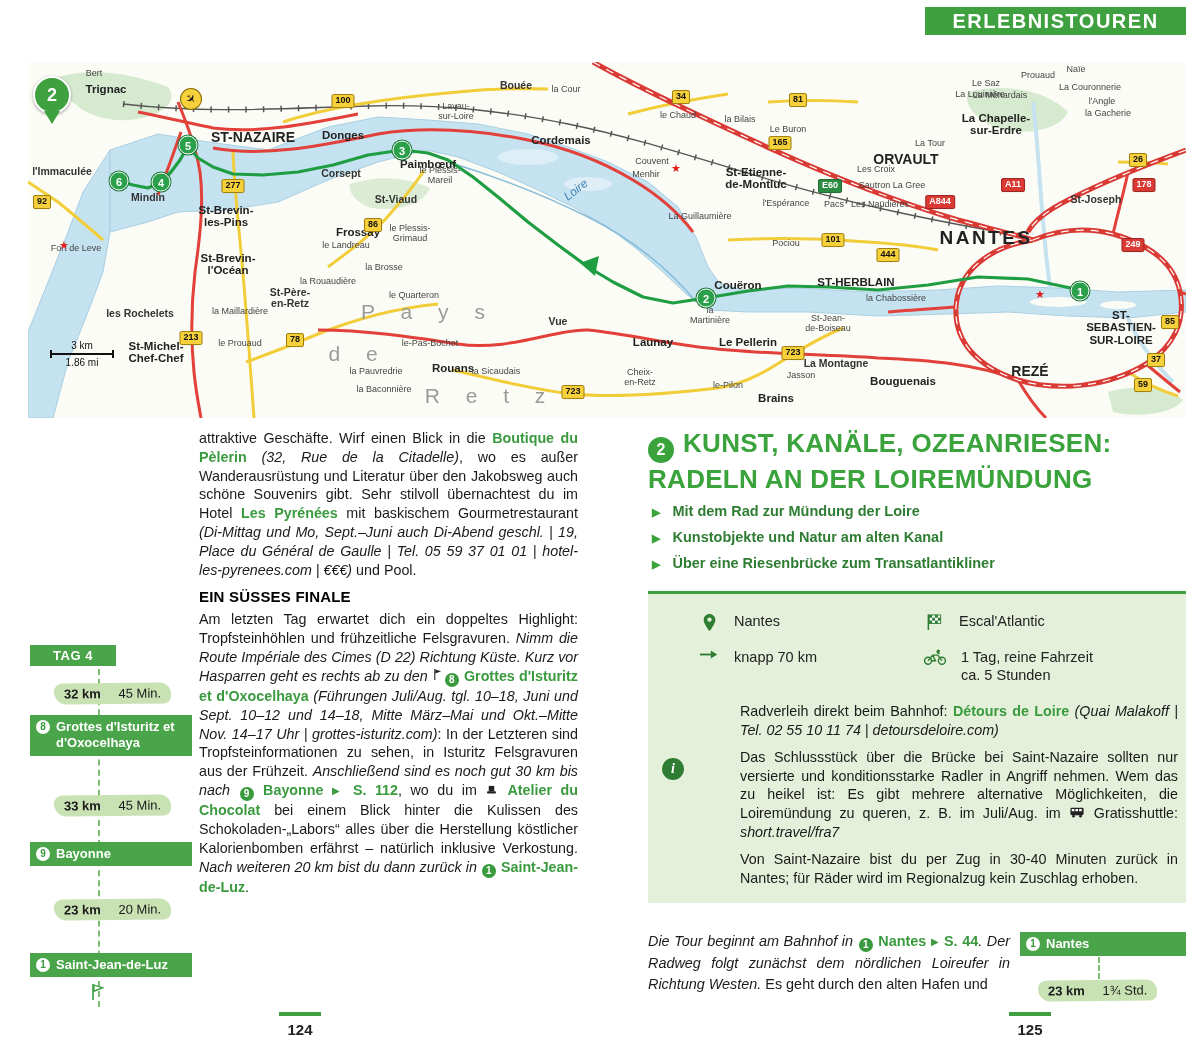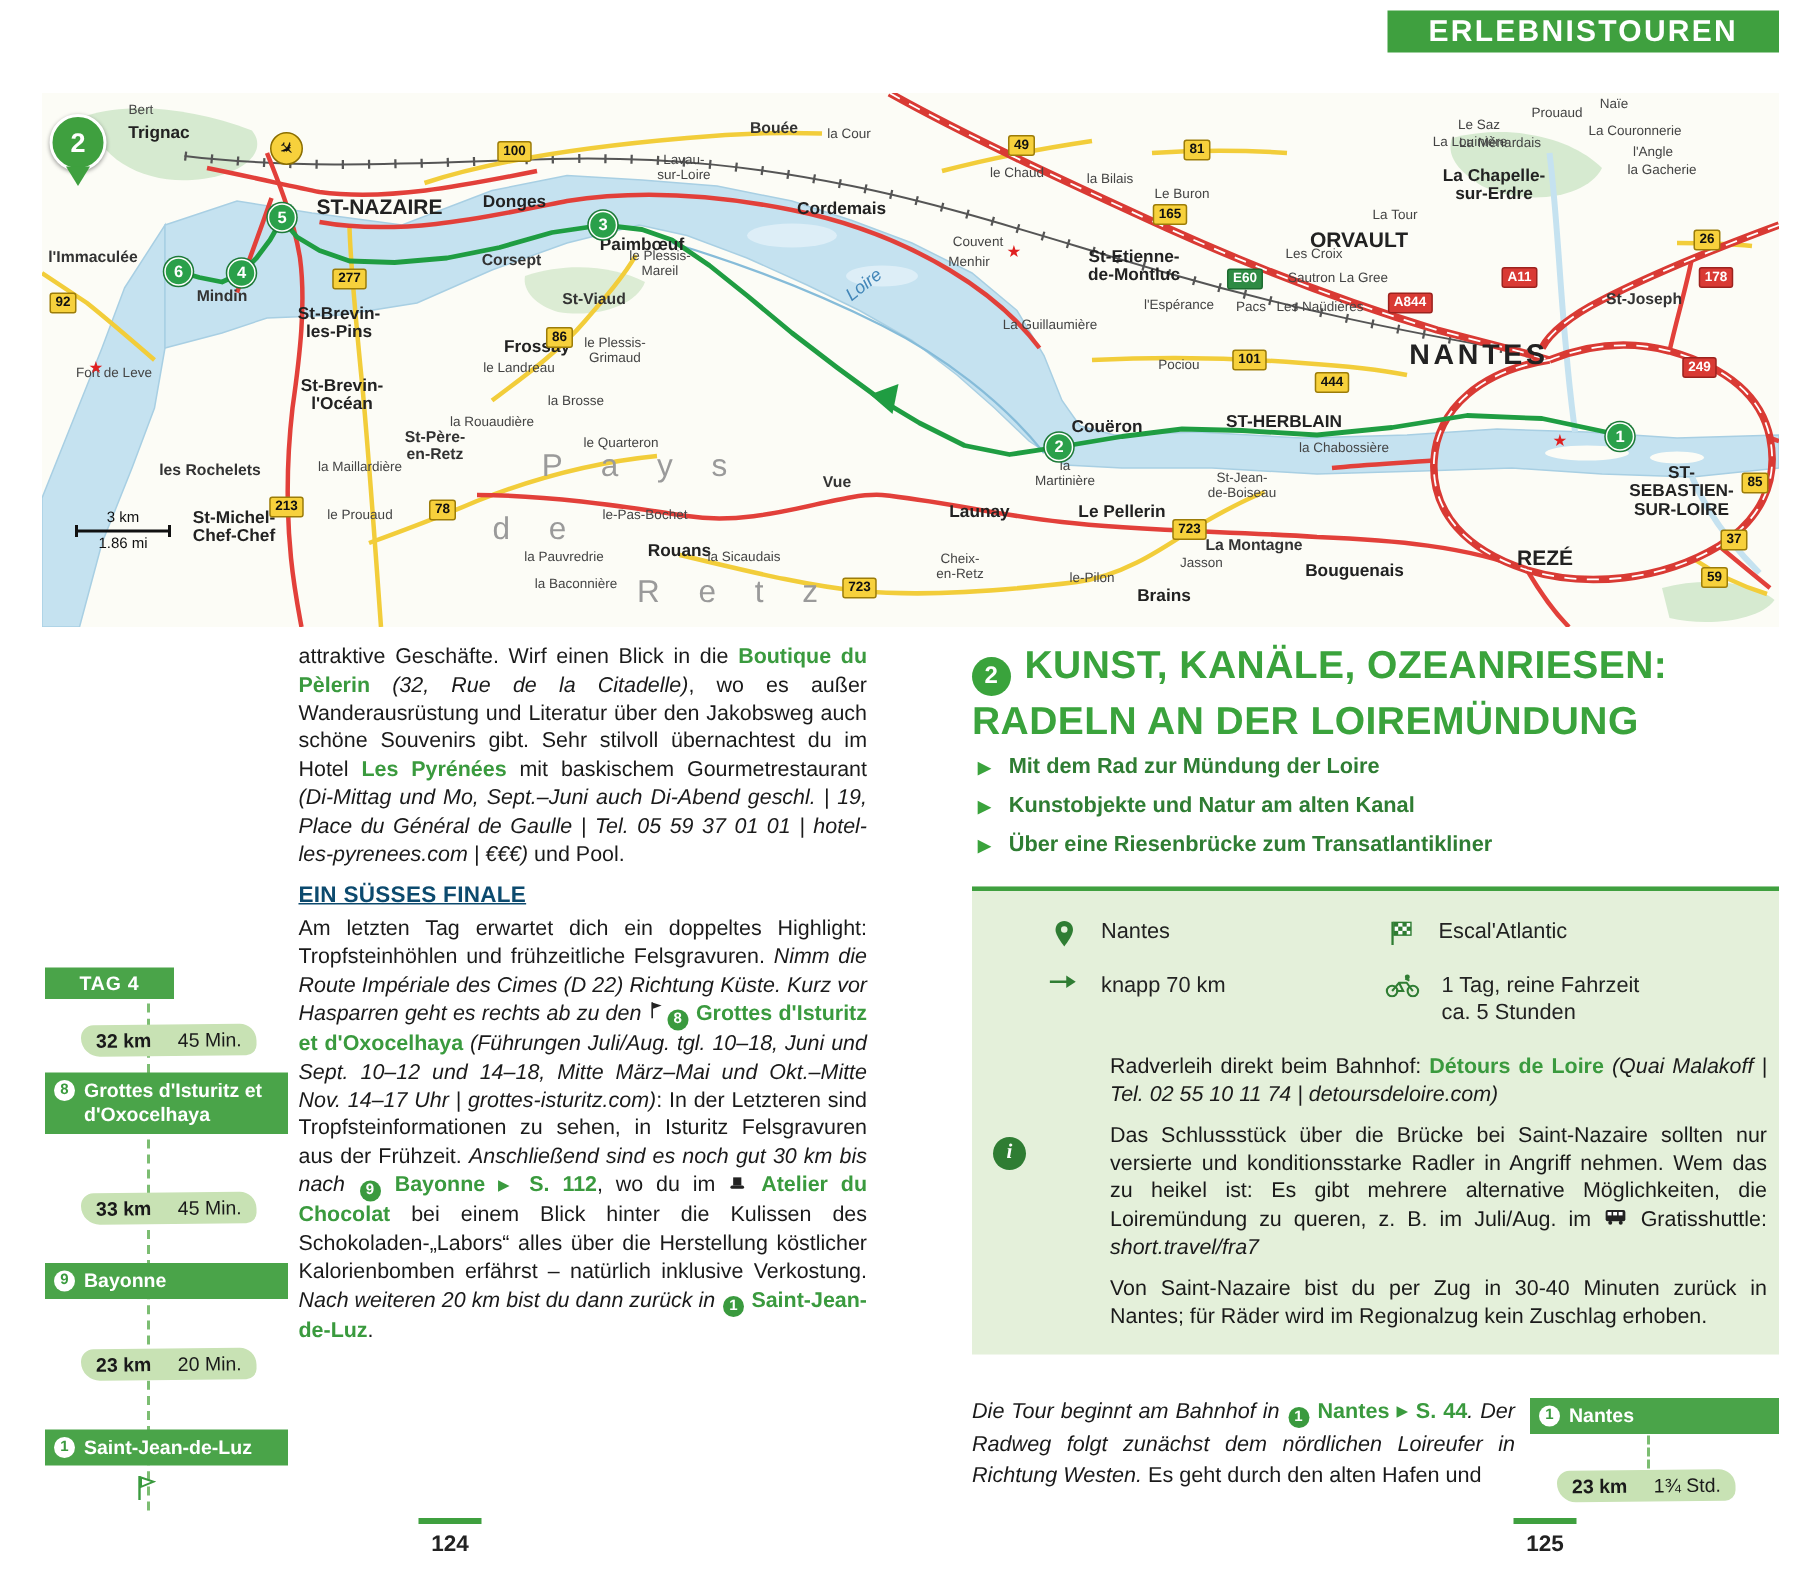--- a/index.html
+++ b/index.html
@@ -42,21 +42,21 @@
           background:#f7d13c;border:1px solid #8a6d00;display:flex;align-items:center;justify-content:center;
           font-size:12px;color:#111;transform:rotate(45deg);}
   .scale{position:absolute;left:18px;top:278px;width:72px;text-align:center;font-size:10px;color:#111;}
   .scale .sbar{height:2px;background:#111;margin:2px 4px;position:relative;}
   .scale .sbar::before,.scale .sbar::after{content:"";position:absolute;top:-3px;width:2px;height:8px;background:#111;}
   .scale .sbar::before{left:0;} .scale .sbar::after{right:0;}
 
   
   .lcol{position:absolute;left:199px;top:429px;width:379px;font-size:14.3px;line-height:18.8px;text-align:justify;}
   .lcol p{margin:0;}
-  .subhead{color:#0c4a6e;font-size:15px;font-weight:bold;margin:9px 0 3px;letter-spacing:.2px;text-decoration:underline;}
+  .subhead{color:#000000;font-size:15px;font-weight:bold;margin:9px 0 3px;letter-spacing:.2px;}
   .it{font-style:italic;}
   .grn{color:#3a9a3e;font-weight:bold;}
   .a-arr{color:#3a9a3e;font-size:10px;vertical-align:1px;}
   .numc{display:inline-flex;width:14px;height:14px;border-radius:50%;background:#3a9a3e;color:#fff;
         font-size:10px;font-weight:bold;font-style:normal;align-items:center;justify-content:center;
         vertical-align:-2px;margin:0 1px;}
   .txticon{display:inline-block;margin:0 2px 0 1px;}
 
   
   .lsb{position:absolute;left:30px;top:645px;width:162px;height:372px;font-size:13px;}
@@ -277,21 +277,21 @@
         <div class="mlbl c-area" style="left: 400px; top: 250px;">P a y s</div>
         <div class="mlbl c-area" style="left: 330px; top: 292px;">d e</div>
         <div class="mlbl c-area" style="left: 462px; top: 334px;">R e t z</div>
         <div class="mlbl c-w" style="left: 548px; top: 128px; transform: translate(-50%, -50%) rotate(-38deg);">Loire</div>
         <div class="shield sy" style="left: 315px; top: 39px;">100</div>
         <div class="shield sy" style="left: 205px; top: 124px;">277</div>
         <div class="shield sy" style="left: 345px; top: 163px;">86</div>
         <div class="shield sy" style="left: 267px; top: 278px;">78</div>
         <div class="shield sy" style="left: 163px; top: 276px;">213</div>
         <div class="shield sy" style="left: 14px; top: 140px;">92</div>
-        <div class="shield sy" style="left: 653px; top: 35px;">49</div>
+        <div class="shield sy" style="left: 653px; top: 35px;">34</div>
         <div class="shield sy" style="left: 770px; top: 38px;">81</div>
         <div class="shield sy" style="left: 752px; top: 81px;">165</div>
         <div class="shield sy" style="left: 805px; top: 178px;">101</div>
         <div class="shield sy" style="left: 860px; top: 193px;">444</div>
         <div class="shield sy" style="left: 765px; top: 291px;">723</div>
         <div class="shield sy" style="left: 545px; top: 330px;">723</div>
         <div class="shield sy" style="left: 1110px; top: 98px;">26</div>
         <div class="shield sy" style="left: 1115px; top: 323px;">59</div>
         <div class="shield sy" style="left: 1128px; top: 298px;">37</div>
         <div class="shield sy" style="left: 1142px; top: 260px;">85</div>

